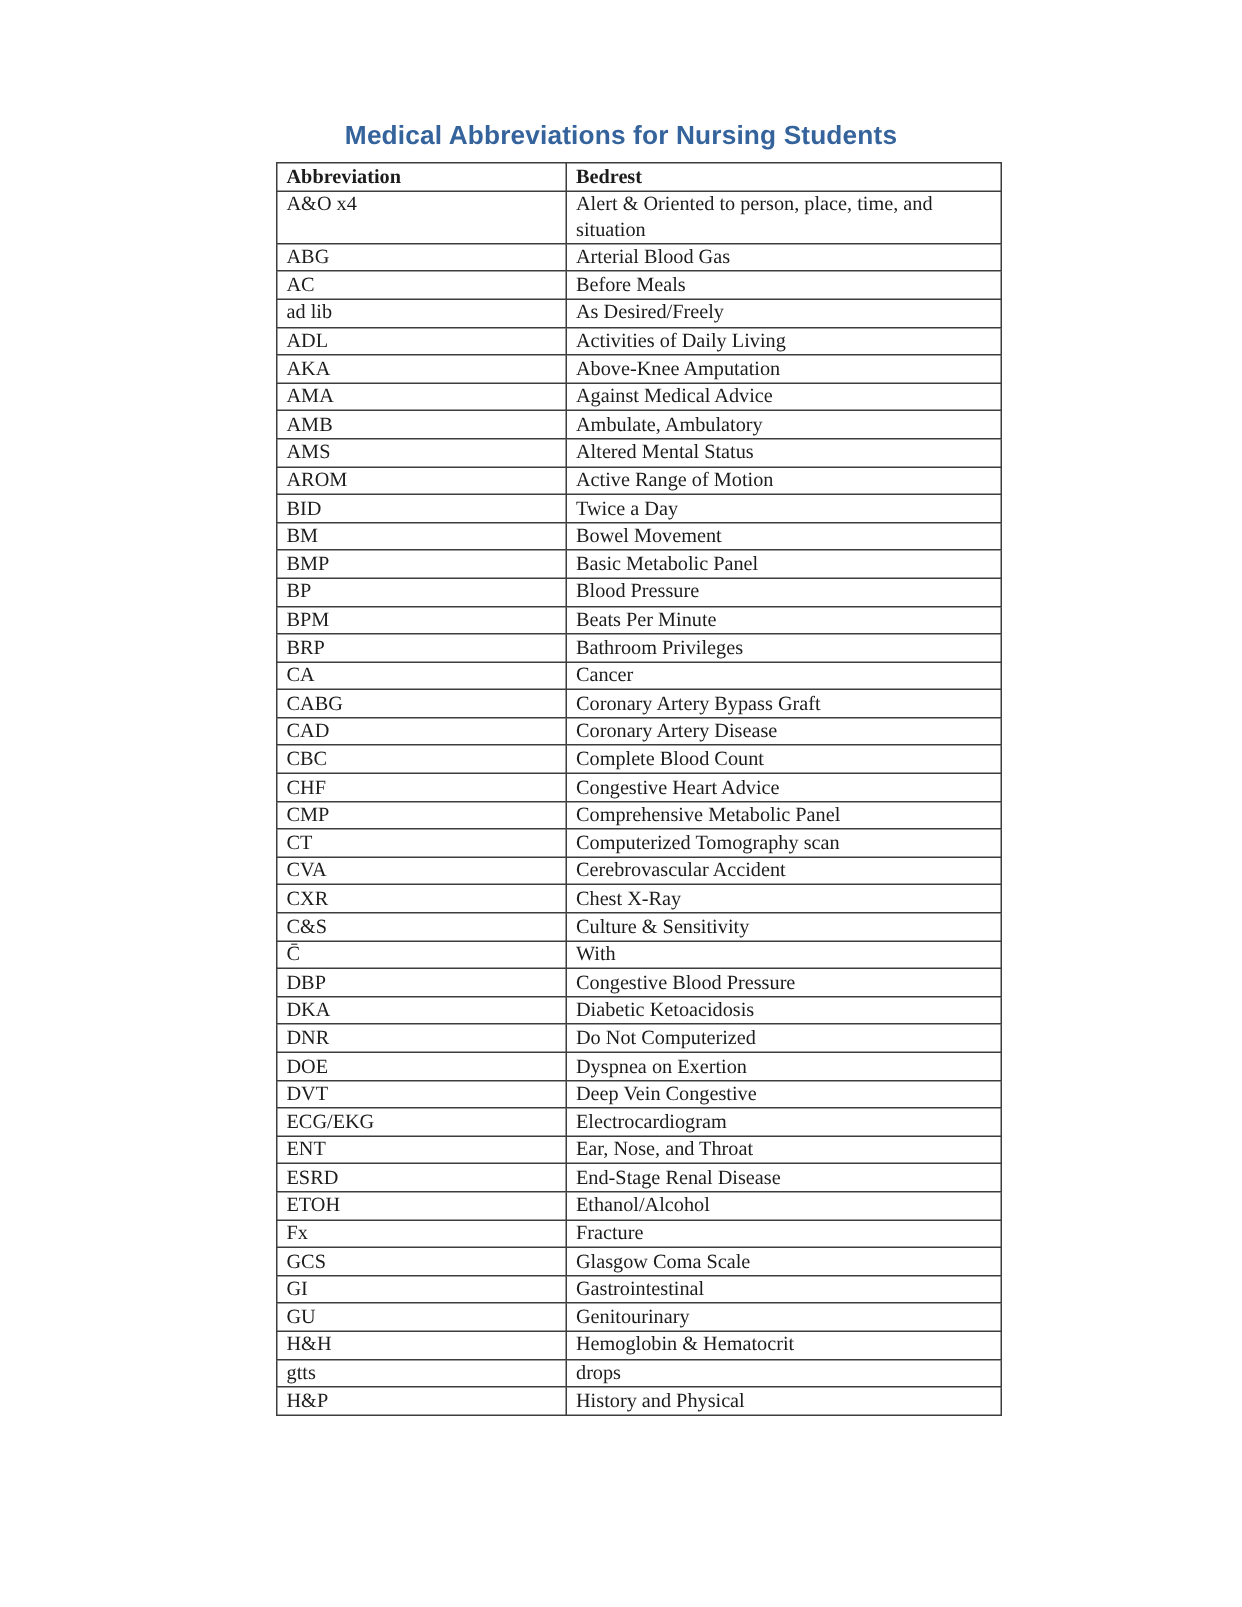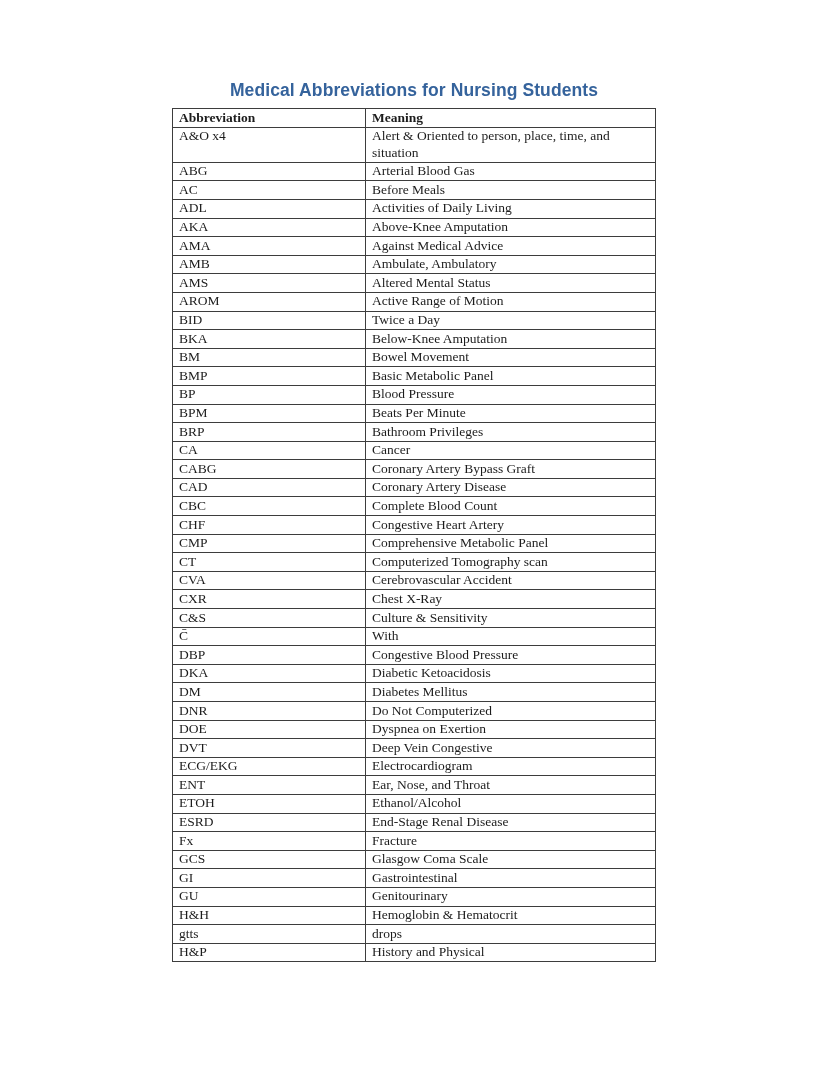--- a/index.html
+++ b/index.html
@@ -25,21 +25,21 @@
     width: 828px;
     text-align: center;
     font-family: "Liberation Sans", sans-serif;
     font-weight: bold;
     font-size: 17.5px;
     letter-spacing: 0.1px;
     color: #35639c;
   }
   table.abbrev {
     position: absolute;
-    left: 172px;
+    left: 184px;
     top: 108px;
     width: 483px;
     border-collapse: collapse;
     table-layout: fixed;
   }
   table.abbrev th,
   table.abbrev td {
     border: 1px solid #3d3d3d;
     padding: 0.5px 6px 0.5px 6px;
     font-size: 13.5px;
@@ -62,37 +62,41 @@
   <div class="doc-title">Medical Abbreviations for Nursing Students</div>
 
   <table class="abbrev">
     <colgroup>
       <col class="c-abbrev">
       <col class="c-meaning">
     </colgroup>
     <thead>
       <tr>
         <th>Abbreviation</th>
-        <th>Meaning</th>
+        <th>Bedrest</th>
       </tr>
     </thead>
     <tbody>
         <tr>
           <td>A&amp;O x4</td>
           <td>Alert &amp; Oriented to person, place, time, and situation</td>
         </tr>
         <tr>
           <td>ABG</td>
           <td>Arterial Blood Gas</td>
         </tr>
         <tr>
           <td>AC</td>
           <td>Before Meals</td>
         </tr>
         <tr>
+          <td>ad lib</td>
+          <td>As Desired/Freely</td>
+        </tr>
+        <tr>
           <td>ADL</td>
           <td>Activities of Daily Living</td>
         </tr>
         <tr>
           <td>AKA</td>
           <td>Above-Knee Amputation</td>
         </tr>
         <tr>
           <td>AMA</td>
           <td>Against Medical Advice</td>
@@ -107,24 +111,20 @@
         </tr>
         <tr>
           <td>AROM</td>
           <td>Active Range of Motion</td>
         </tr>
         <tr>
           <td>BID</td>
           <td>Twice a Day</td>
         </tr>
         <tr>
-          <td>BKA</td>
-          <td>Below-Knee Amputation</td>
-        </tr>
-        <tr>
           <td>BM</td>
           <td>Bowel Movement</td>
         </tr>
         <tr>
           <td>BMP</td>
           <td>Basic Metabolic Panel</td>
         </tr>
         <tr>
           <td>BP</td>
           <td>Blood Pressure</td>
@@ -148,21 +148,21 @@
         <tr>
           <td>CAD</td>
           <td>Coronary Artery Disease</td>
         </tr>
         <tr>
           <td>CBC</td>
           <td>Complete Blood Count</td>
         </tr>
         <tr>
           <td>CHF</td>
-          <td>Congestive Heart Artery</td>
+          <td>Congestive Heart Advice</td>
         </tr>
         <tr>
           <td>CMP</td>
           <td>Comprehensive Metabolic Panel</td>
         </tr>
         <tr>
           <td>CT</td>
           <td>Computerized Tomography scan</td>
         </tr>
         <tr>
@@ -183,50 +183,46 @@
         </tr>
         <tr>
           <td>DBP</td>
           <td>Congestive Blood Pressure</td>
         </tr>
         <tr>
           <td>DKA</td>
           <td>Diabetic Ketoacidosis</td>
         </tr>
         <tr>
-          <td>DM</td>
-          <td>Diabetes Mellitus</td>
-        </tr>
-        <tr>
           <td>DNR</td>
           <td>Do Not Computerized</td>
         </tr>
         <tr>
           <td>DOE</td>
           <td>Dyspnea on Exertion</td>
         </tr>
         <tr>
           <td>DVT</td>
           <td>Deep Vein Congestive</td>
         </tr>
         <tr>
           <td>ECG/EKG</td>
           <td>Electrocardiogram</td>
         </tr>
         <tr>
           <td>ENT</td>
           <td>Ear, Nose, and Throat</td>
         </tr>
         <tr>
+          <td>ESRD</td>
+          <td>End-Stage Renal Disease</td>
+        </tr>
+        <tr>
           <td>ETOH</td>
           <td>Ethanol/Alcohol</td>
-        </tr>
-        <tr>
-          <td>ESRD</td>
-          <td>End-Stage Renal Disease</td>
         </tr>
         <tr>
           <td>Fx</td>
           <td>Fracture</td>
         </tr>
         <tr>
           <td>GCS</td>
           <td>Glasgow Coma Scale</td>
         </tr>
         <tr>

